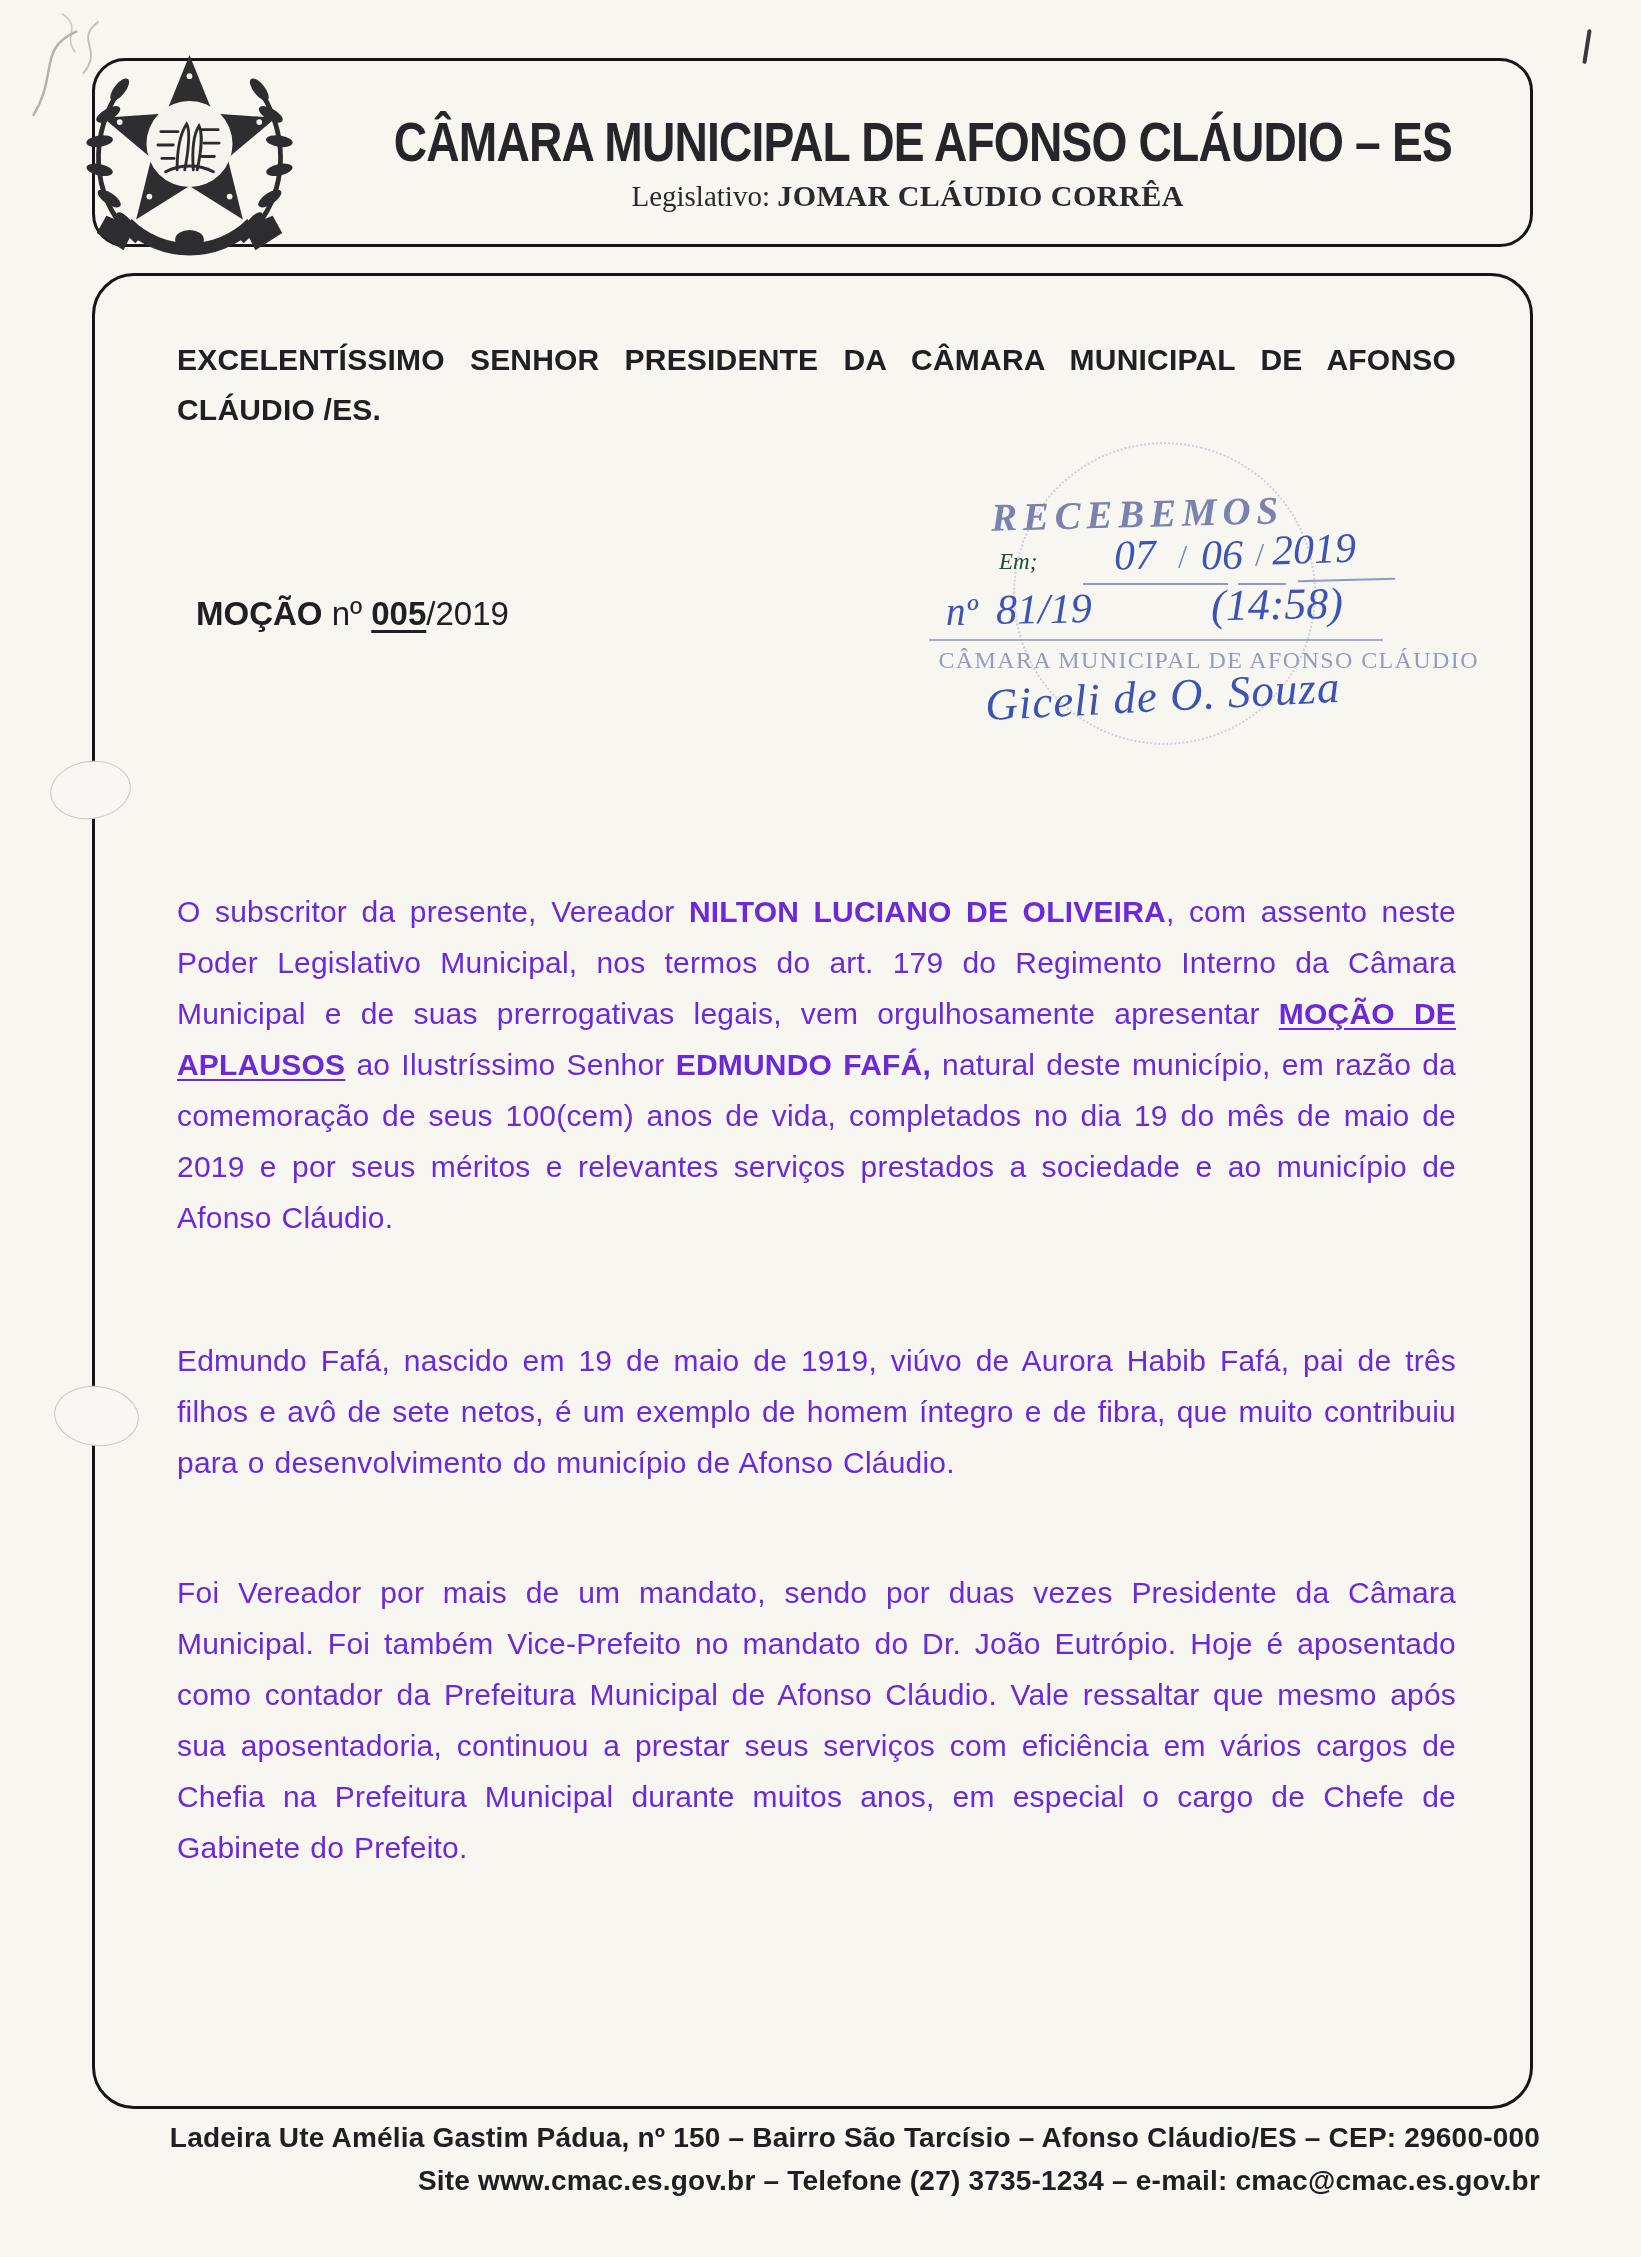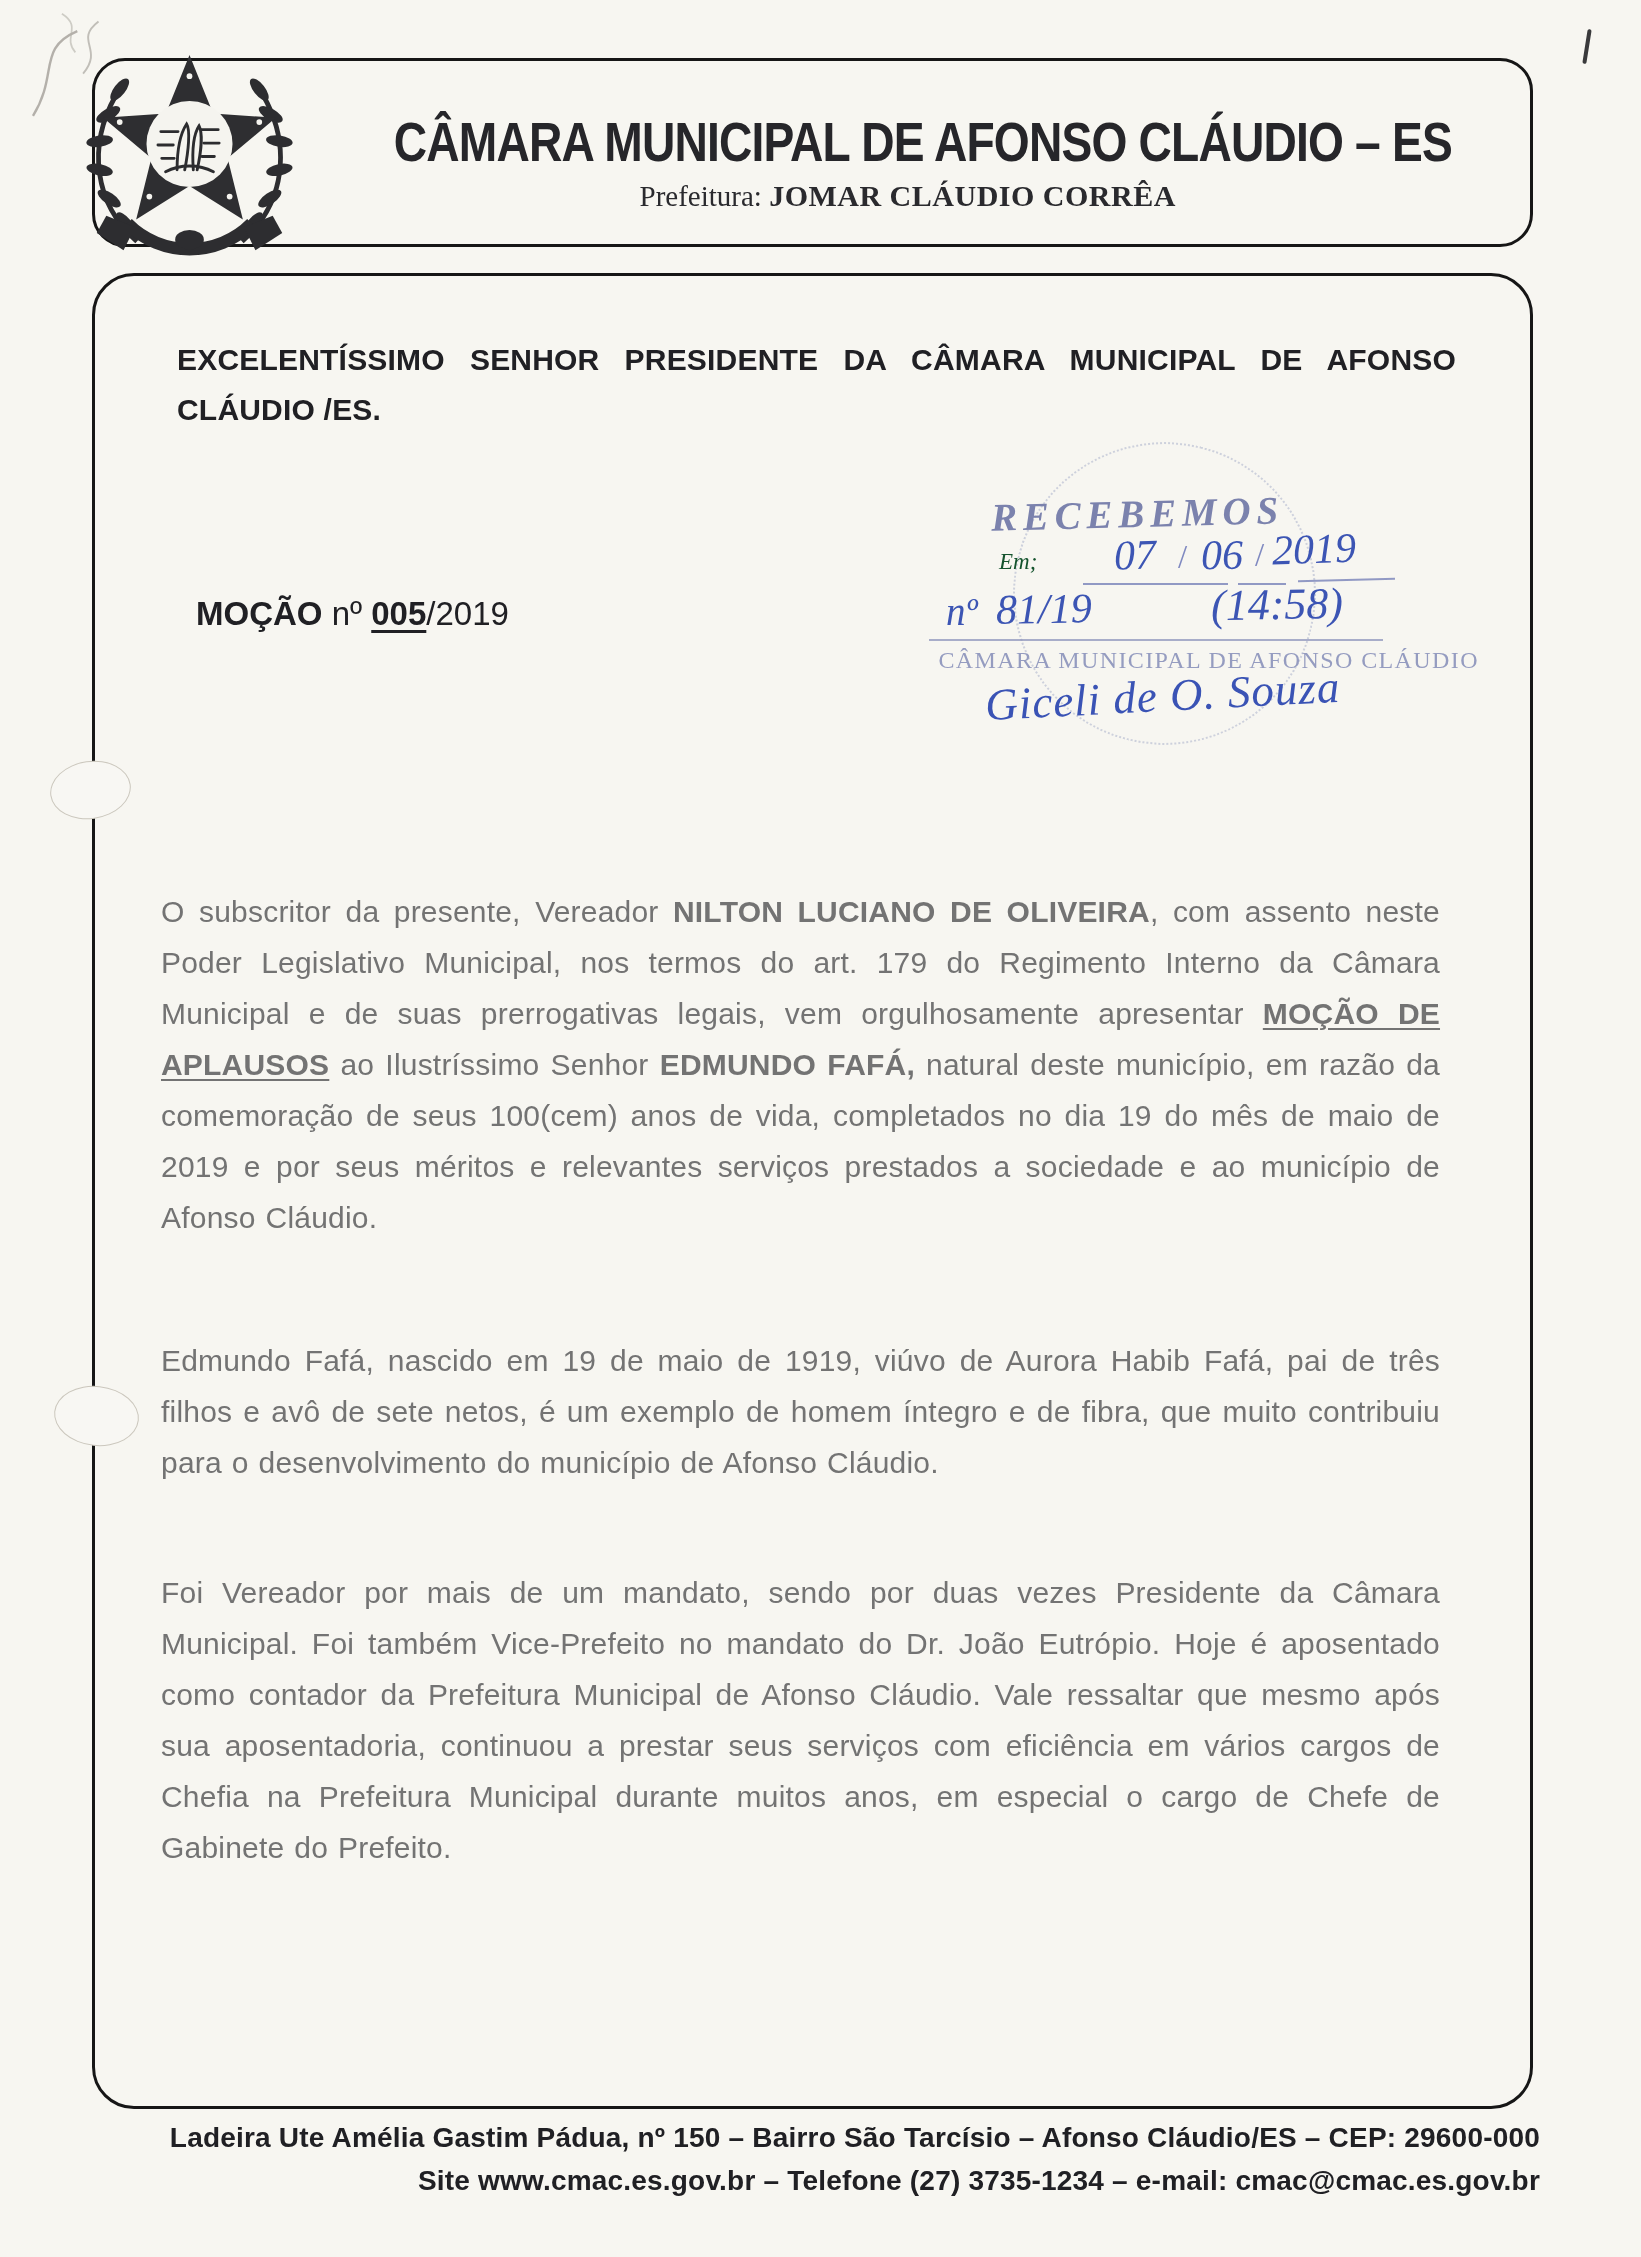--- a/index.html
+++ b/index.html
@@ -38,22 +38,22 @@
     position:absolute; left:82px; top:43px; width:1279px;
     font-size:30px; font-weight:bold; line-height:50px; text-align:justify;
     color:#202024; letter-spacing:0.2px;margin-top:16px;
   }
   .motion-line{
     position:absolute; left:101px; top:319px; font-size:33px; color:#202024; white-space:nowrap;
   }
   .motion-line .b{font-weight:bold;}
   .motion-line .u{text-decoration:underline; text-decoration-thickness:2.9px; text-underline-offset:4.8px;}
   .para{
-    position:absolute; left:66px; width:1279px;
-    font-size:30px; line-height:51px; text-align:justify; color:#737373;
+    position:absolute; left:82px; width:1279px;
+    font-size:30px; line-height:51px; text-align:justify; color:#6d28d9;
     letter-spacing:0.2px; word-spacing:1.4px;
   }
   .para .b{font-weight:bold;}
   .para .u{text-decoration:underline; text-decoration-thickness:2.4px; text-underline-offset:3.9px;}
   .p1{top:610px;} .p2{top:1059px;} .p3{top:1291px;} .p4{top:1667px;}
   
   .stamp{position:absolute; left:826px; top:205px; width:473px; height:299px; font-family:"Liberation Serif", serif;}
   .stamp-circle{
     position:absolute; left:92px; top:-39px; width:299px; height:299px;
     border:2.9px dotted rgba(122,133,180,.33); border-radius:50%;
@@ -159,21 +159,21 @@
         <path d="M60,196 C95,232 155,232 190,196" stroke="#2d2d30" stroke-width="13" fill="none"></path>
         <polygon points="38,188 68,200 56,224 28,206" fill="#2d2d30"></polygon>
         <polygon points="212,188 182,200 194,224 222,206" fill="#2d2d30"></polygon>
         <ellipse cx="125" cy="213" rx="15" ry="10" fill="#2d2d30"></ellipse>
       </svg>
     </div>
     <div class="header-title">
       <span>CÂMARA MUNICIPAL DE AFONSO CLÁUDIO – ES</span>
     </div>
     <div class="header-subtitle">
-      <span>Prefeitura:</span>
+      <span>Legislativo:</span>
       <span class="name">JOMAR CLÁUDIO CORRÊA</span>
     </div>
   </div>
 
   <div class="content-box">
 
     <div class="salutation">EXCELENTÍSSIMO SENHOR PRESIDENTE DA CÂMARA MUNICIPAL DE AFONSO CLÁUDIO /ES.</div>
 
     <div class="stamp">
       <div class="stamp-circle"></div>

